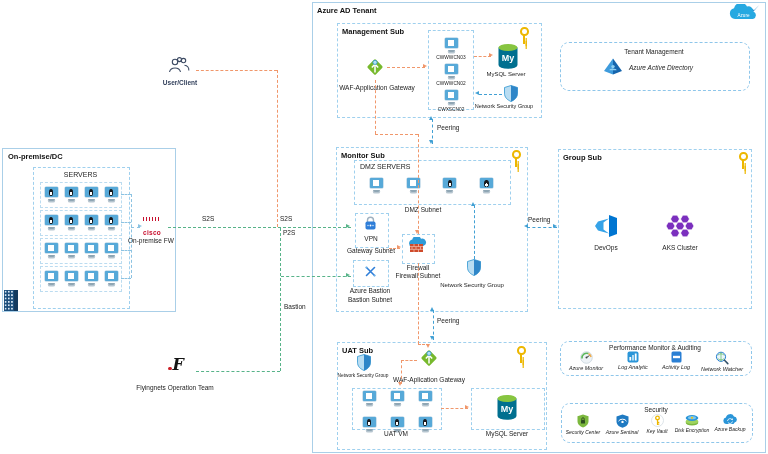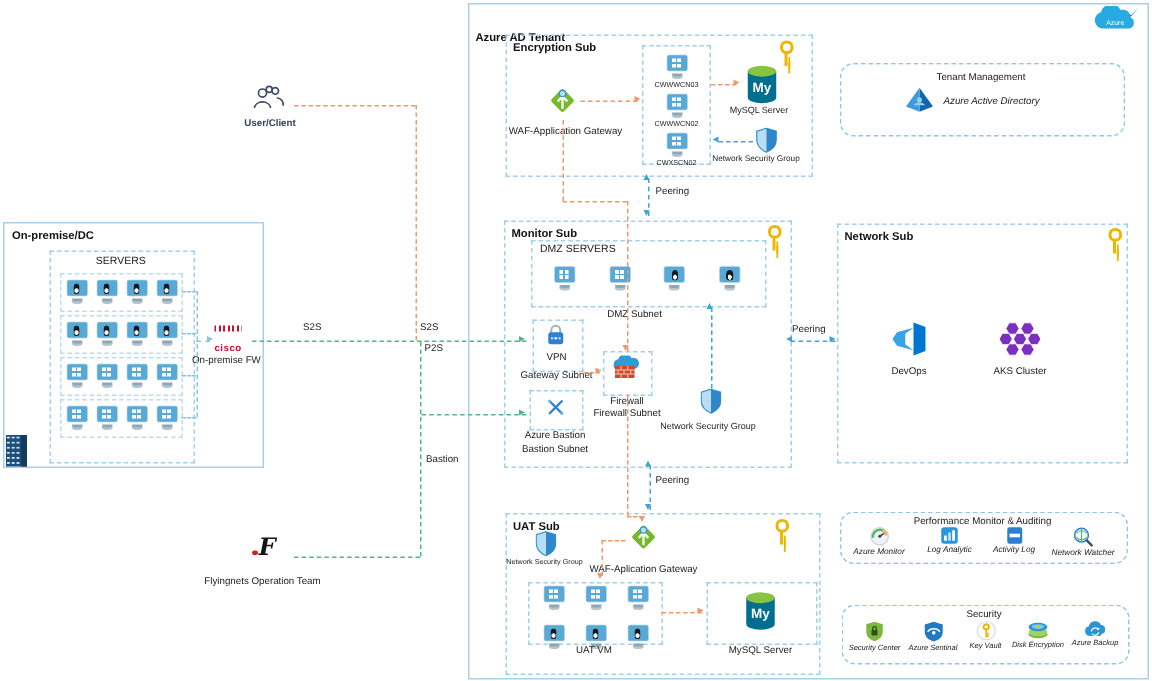--- a/index.html
+++ b/index.html
@@ -54,31 +54,31 @@
   .fletter{font-family:"DejaVu Serif",serif;font-weight:bold;font-style:italic;font-size:16px;line-height:1;color:#141414;}
   svg{display:block;}
   .icon{position:absolute;}
 </style>
 </head>
 <body>
 
 <div id="canvas">
 
   <div class="box-solid" style="left:312px;top:2px;width:452px;height:449px;"></div>
-  <div class="sub-title" style="left:317px;top:20px;">Azure AD Tenant</div>
+  <div class="sub-title" style="left:317px;top:6px;">Azure AD Tenant</div>
   <div class="icon" style="left:728px;top:4px;">
     <svg width="32" height="17" viewBox="0 0 32 17">
       <path d="M7 15 a5.5 5.5 0 0 1-1-10.8 A7 7 0 0 1 19 2.6 a5 5 0 0 1 6.5 4.9 A4 4 0 0 1 25 15 Z" fill="#27a9e1"></path>
       <path d="M31.2 1 l-5 5 -1.8-.4 1.3 1.7 z" fill="#1b7fc4"></path>
       <text x="15.5" y="12.5" font-size="4.6" fill="#fff" text-anchor="middle" font-family="Liberation Sans, sans-serif">Azure</text>
     </svg>
   </div>
 
   <div class="box-dash" style="left:337px;top:23px;width:203px;height:93px;"></div>
-  <div class="sub-title" style="left:342px;top:27px;">Encryption Sub</div>
+  <div class="sub-title" style="left:342px;top:27px;">Management Sub</div>
   <div class="key" style="left:519px;top:27px;"></div>
 
   <div class="icon" style="left:365px;top:57px;">
     <svg width="20" height="20" viewBox="0 0 20 20">
       <rect x="4.2" y="4.2" width="11.6" height="11.6" rx="1.5" transform="rotate(45 10 10)" fill="#77b92d"></rect>
       <path d="M10 15.5 V8" stroke="#fff" stroke-width="1.5"></path>
       <path d="M6.8 10.6 L10 7.3 L13.2 10.6" fill="none" stroke="#fff" stroke-width="1.5"></path>
       <circle cx="10" cy="5.4" r="2.1" fill="#b3dff5" stroke="#2e96d0" stroke-width="0.8"></circle>
     </svg>
   </div>
@@ -181,21 +181,21 @@
 
   <div class="icon" style="left:467px;top:259px;">
     <svg width="14" height="17" viewBox="0 0 14 17">
       <path d="M7 .5 13.5 2.5 V8.2 C13.5 12.4 10.8 14.8 7 16.5 3.2 14.8 .5 12.4 .5 8.2 V2.5 Z" fill="#b9ddf2" stroke="#2e96d0" stroke-width=".8"></path>
       <path d="M7 .5 13.5 2.5 V8.2 C13.5 12.4 10.8 14.8 7 16.5 Z" fill="#2f86c8"></path>
     </svg>
   </div>
   <div class="lbl ctr t6" style="left:430px;top:282px;width:84px;">Network Security Group</div>
 
   <div class="box-dash" style="left:558px;top:149px;width:192px;height:158px;"></div>
-  <div class="sub-title" style="left:563px;top:153px;">Network Sub</div>
+  <div class="sub-title" style="left:563px;top:153px;">Group Sub</div>
   <div class="key" style="left:738px;top:152px;"></div>
   <div class="icon" style="left:593px;top:214px;">
     <svg width="26" height="24" viewBox="0 0 26 24">
       <path d="M16 1 24 4 V20 L16 23 Z" fill="#0075d1"></path>
       <path d="M16 4.5 5 7.5 2 12 5 16.5 16 19.5 10.5 15.5 V8.5 Z" fill="#36a3e8"></path>
     </svg>
   </div>
   <div class="lbl ctr" style="left:584px;top:244px;width:44px;">DevOps</div>
   <div class="icon" style="left:666px;top:214px;">
     <svg width="28" height="24" viewBox="0 0 28 24">

